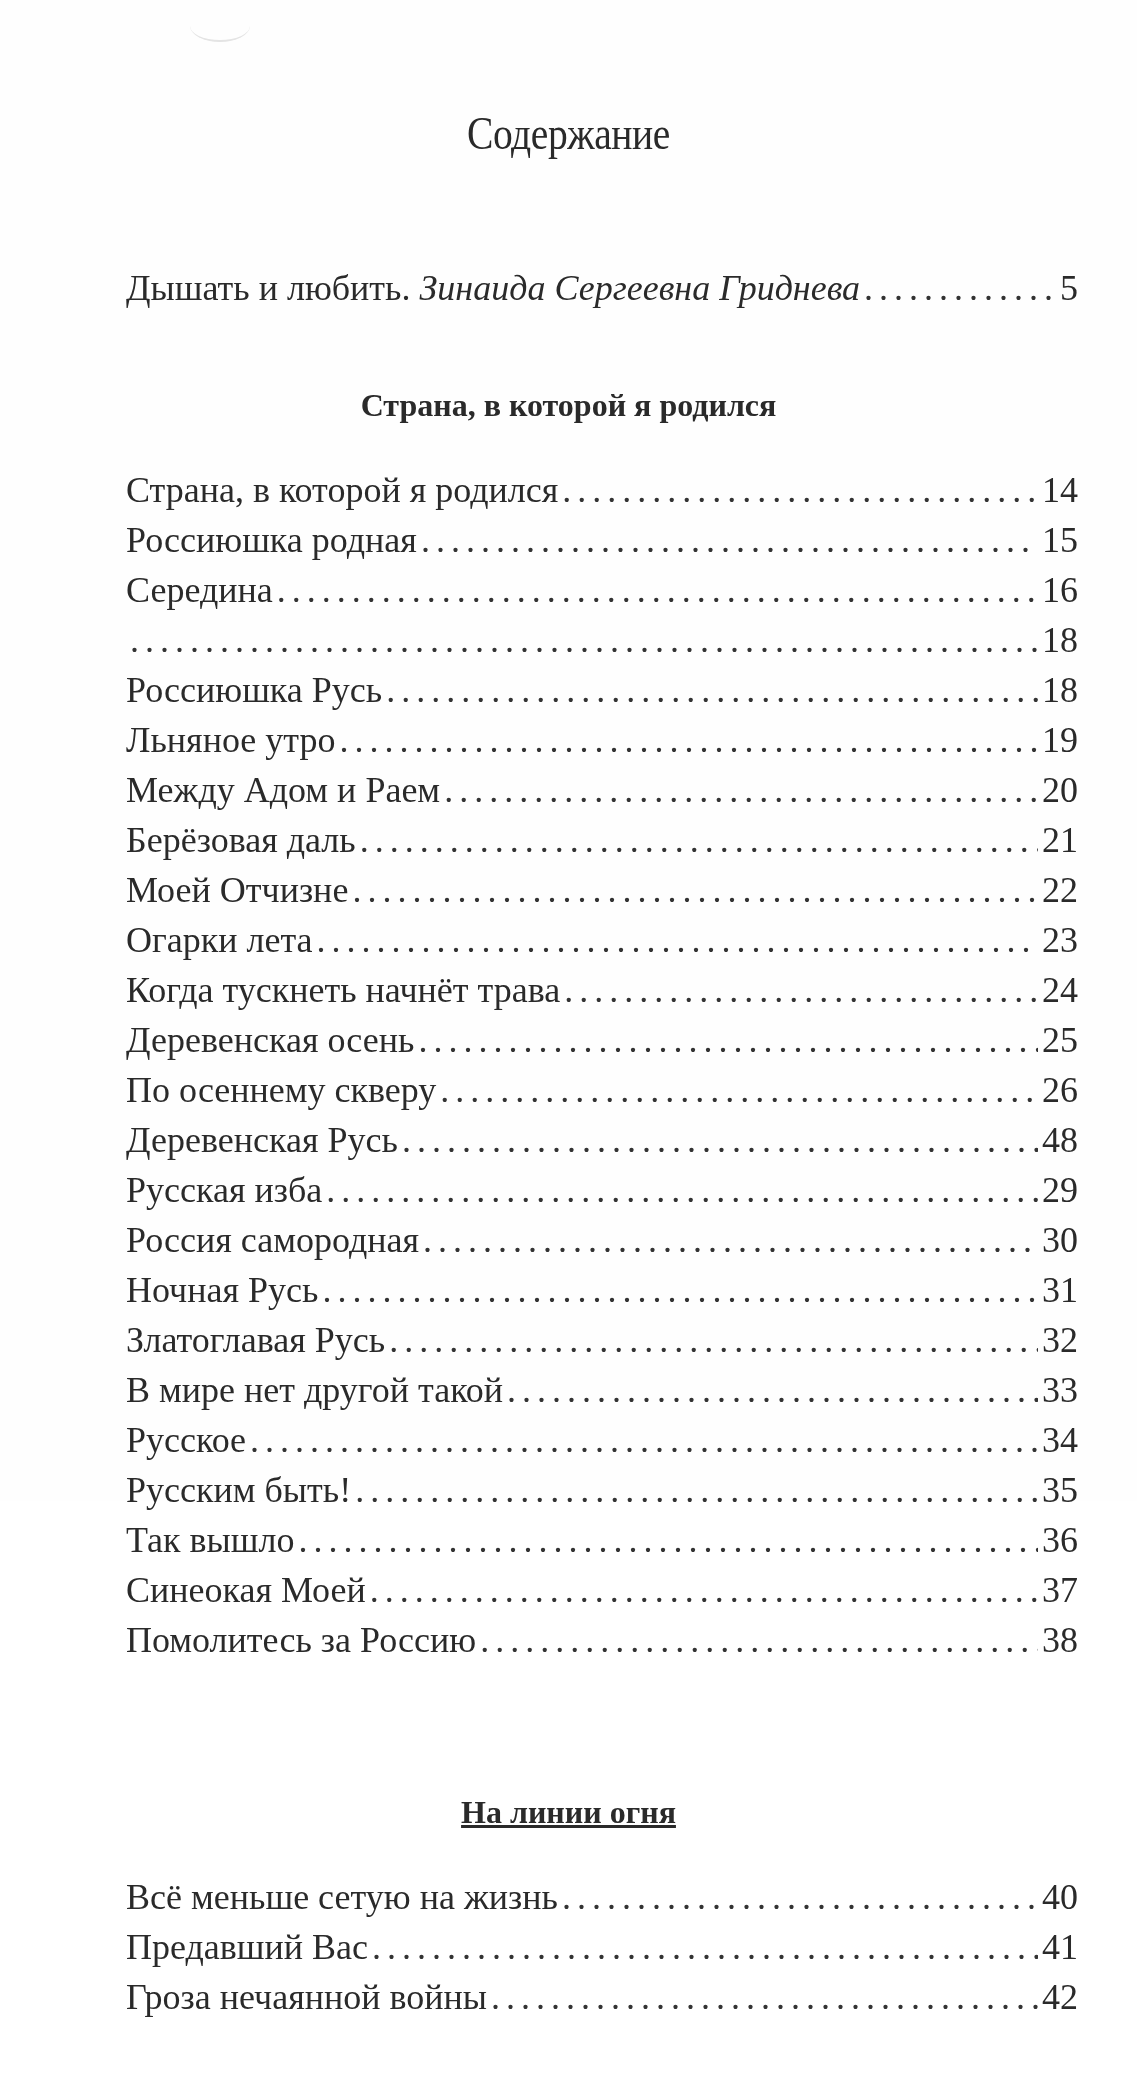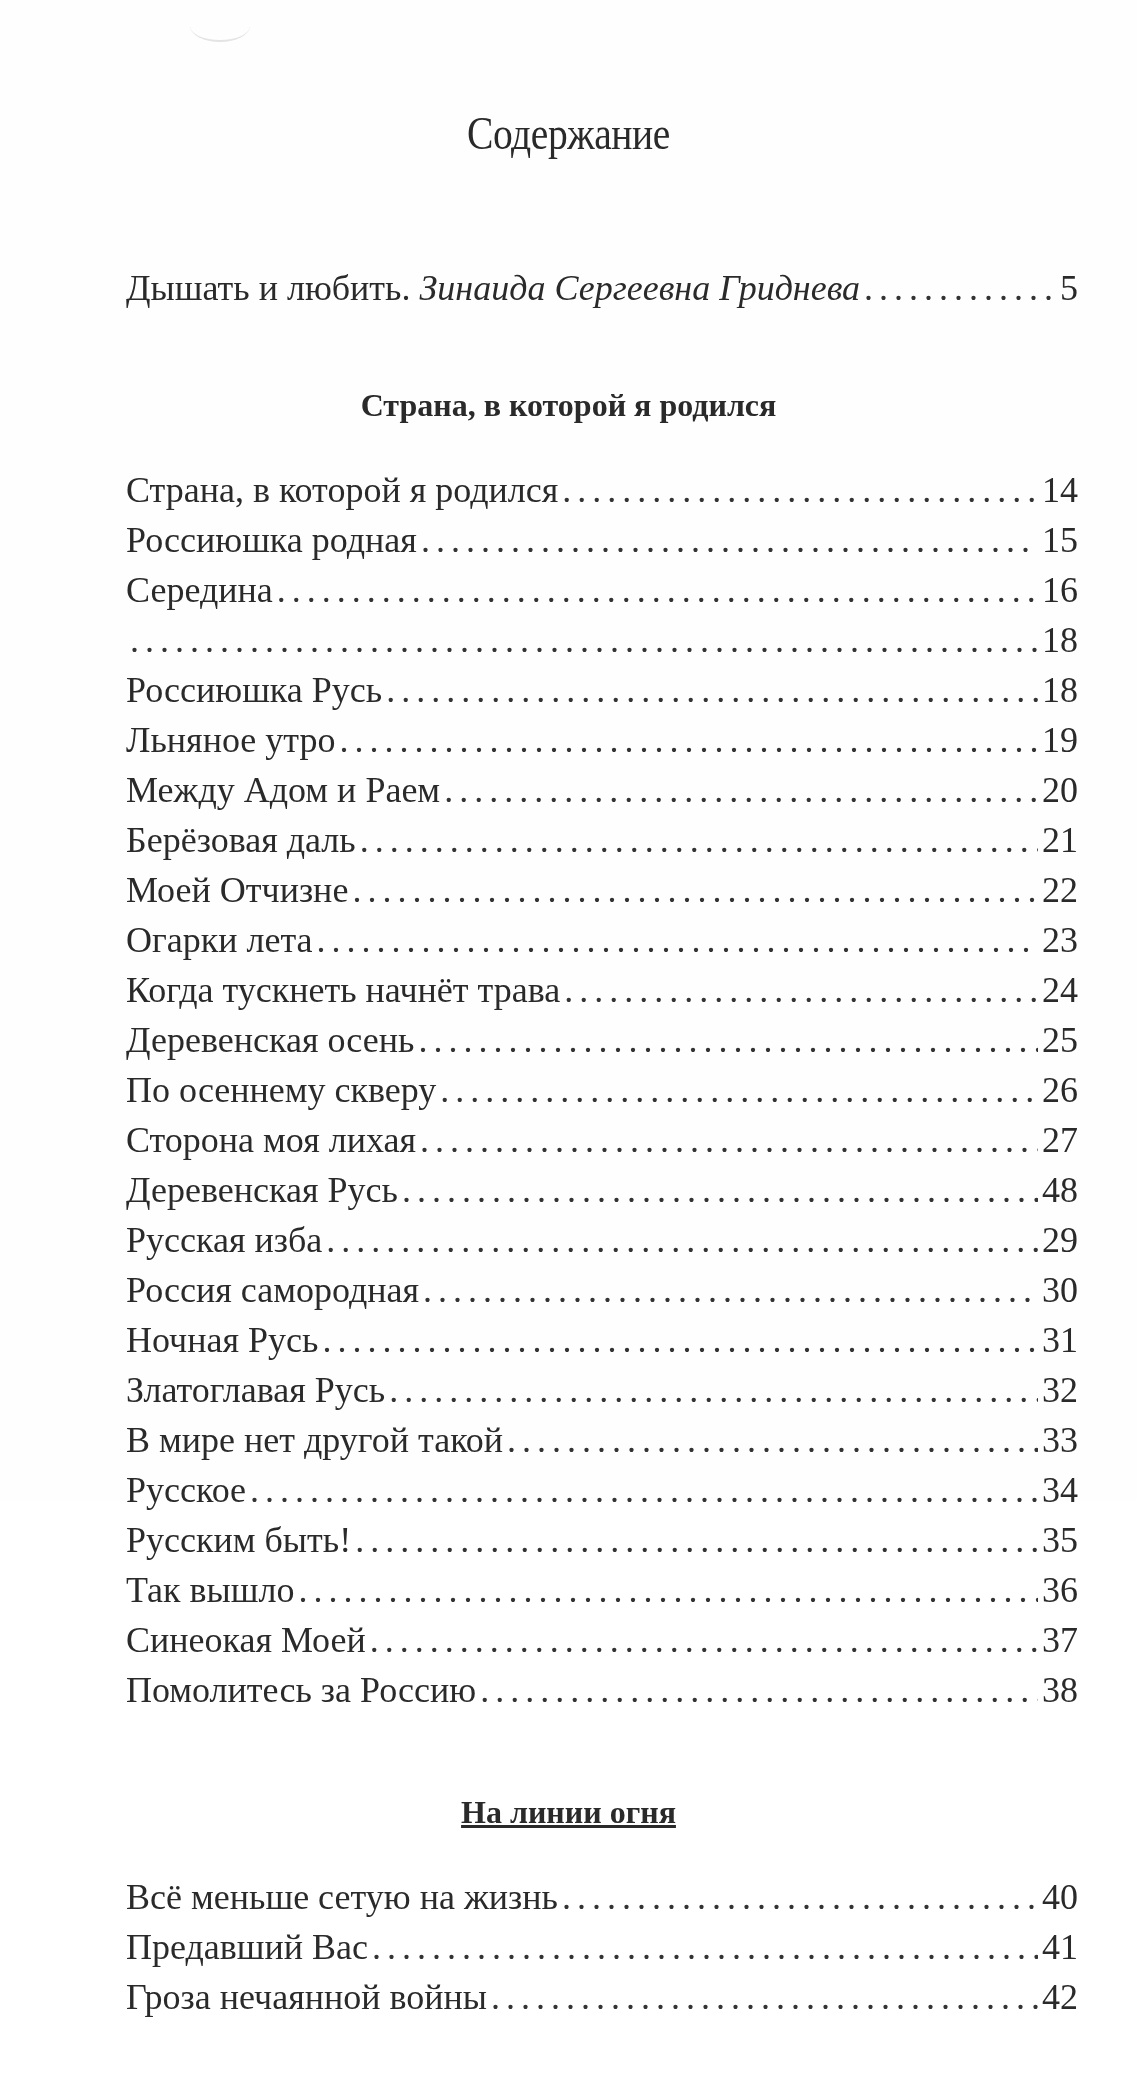--- a/index.html
+++ b/index.html
@@ -169,25 +169,20 @@
         <span class="t">Деревенская осень</span>
         <span class="dots"></span>
         <span class="p">25</span>
       </div>
       <div class="entry">
         <span class="t">По осеннему скверу</span>
         <span class="dots"></span>
         <span class="p">26</span>
       </div>
       <div class="entry">
-        <span class="t">Сторона моя лихая</span>
-        <span class="dots"></span>
-        <span class="p">27</span>
-      </div>
-      <div class="entry">
         <span class="t">Деревенская Русь</span>
         <span class="dots"></span>
         <span class="p">48</span>
       </div>
       <div class="entry">
         <span class="t">Русская изба</span>
         <span class="dots"></span>
         <span class="p">29</span>
       </div>
       <div class="entry">

